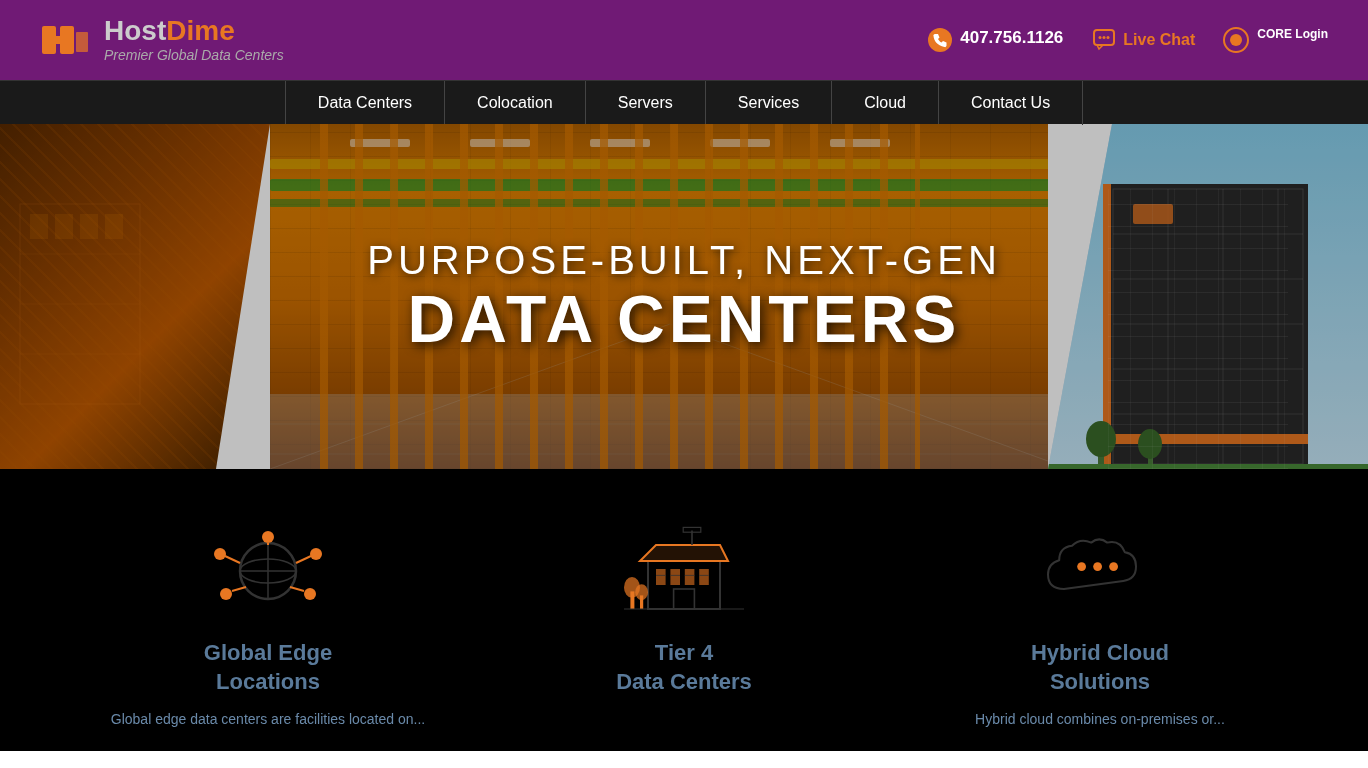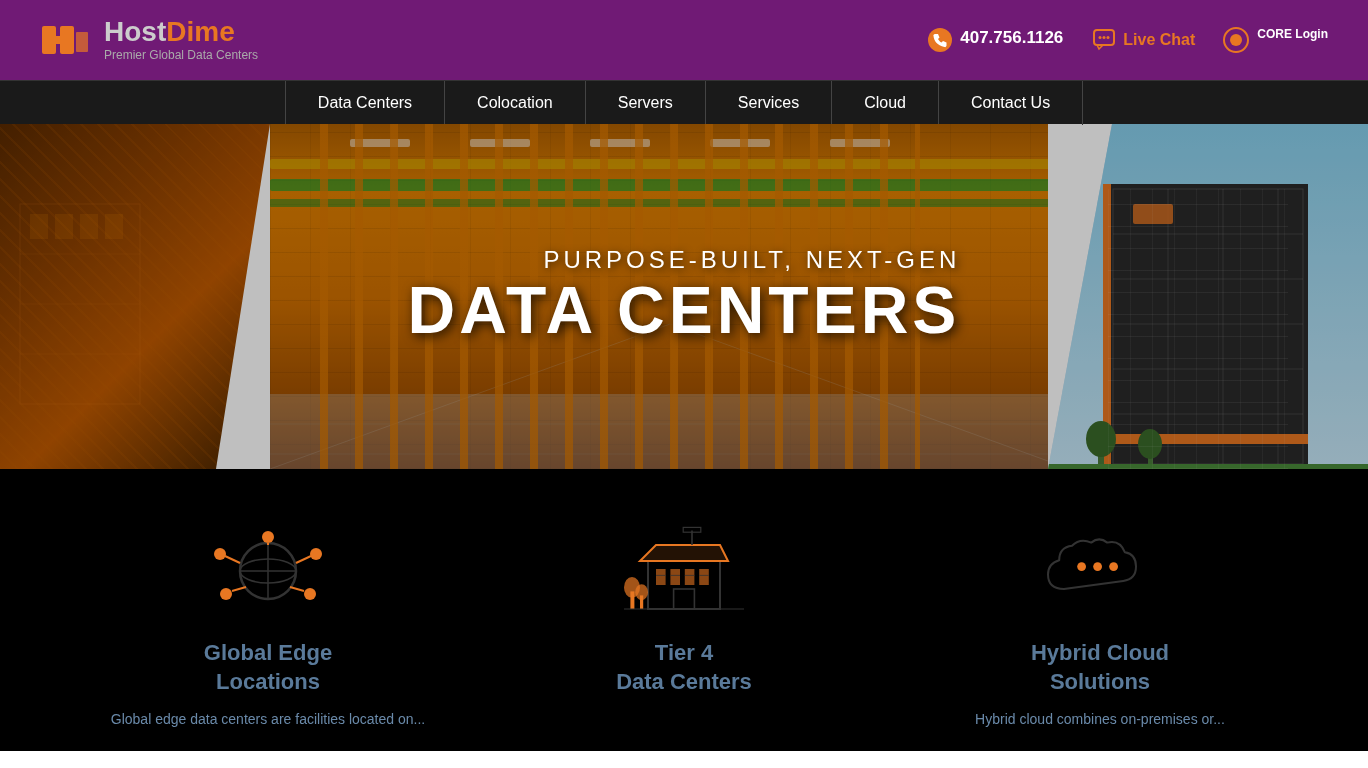--- a/index.html
+++ b/index.html
@@ -30,23 +30,24 @@
     .logo-brand {
       font-size: 28px;
       font-weight: bold;
       color: #ccc;
       line-height: 1;
     }
     .logo-brand span {
       color: #e87722;
     }
     .logo-tagline {
-      font-size: 12px;
+      font-size: 14px;
       color: #aaa;
       margin-top: 2px;
+      font-style: italic;
     }
     .header-right {
       display: flex;
       align-items: center;
       gap: 28px;
     }
     .phone-area {
       display: flex;
       align-items: flex-start;
       gap: 8px;
@@ -259,21 +260,21 @@
       top: 0; left: 0; width: 100%; height: 100%;
       background: rgba(0,0,0,0.25);
     }
     .hero-text {
       position: relative;
       z-index: 10;
       text-align: center;
       color: #fff;
     }
     .hero-subtitle {
-      font-size: 24px;
+      font-size: 40px;
       font-weight: 300;
       letter-spacing: 4px;
       text-shadow: 2px 2px 8px rgba(0,0,0,0.7);
       text-align: right;
     }
     .hero-title {
       font-size: 66px;
       font-weight: 900;
       letter-spacing: 4px;
       text-shadow: 3px 3px 12px rgba(0,0,0,0.8);

